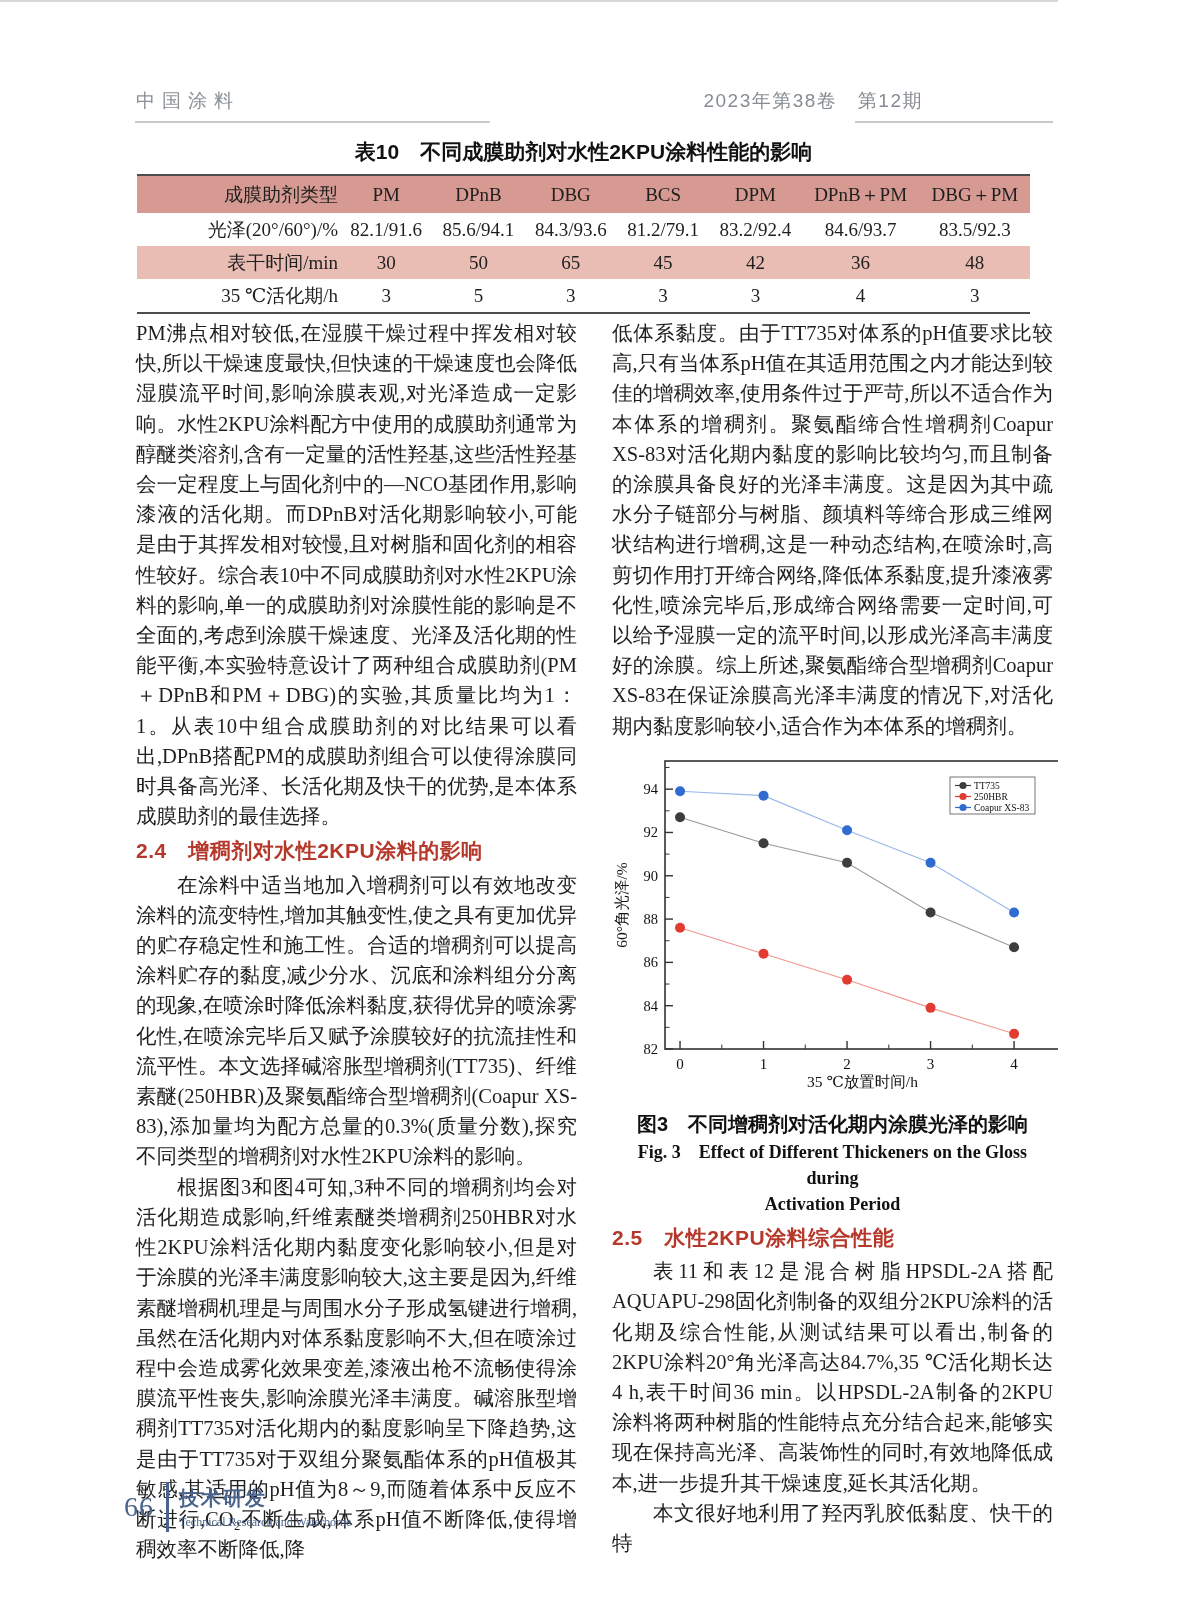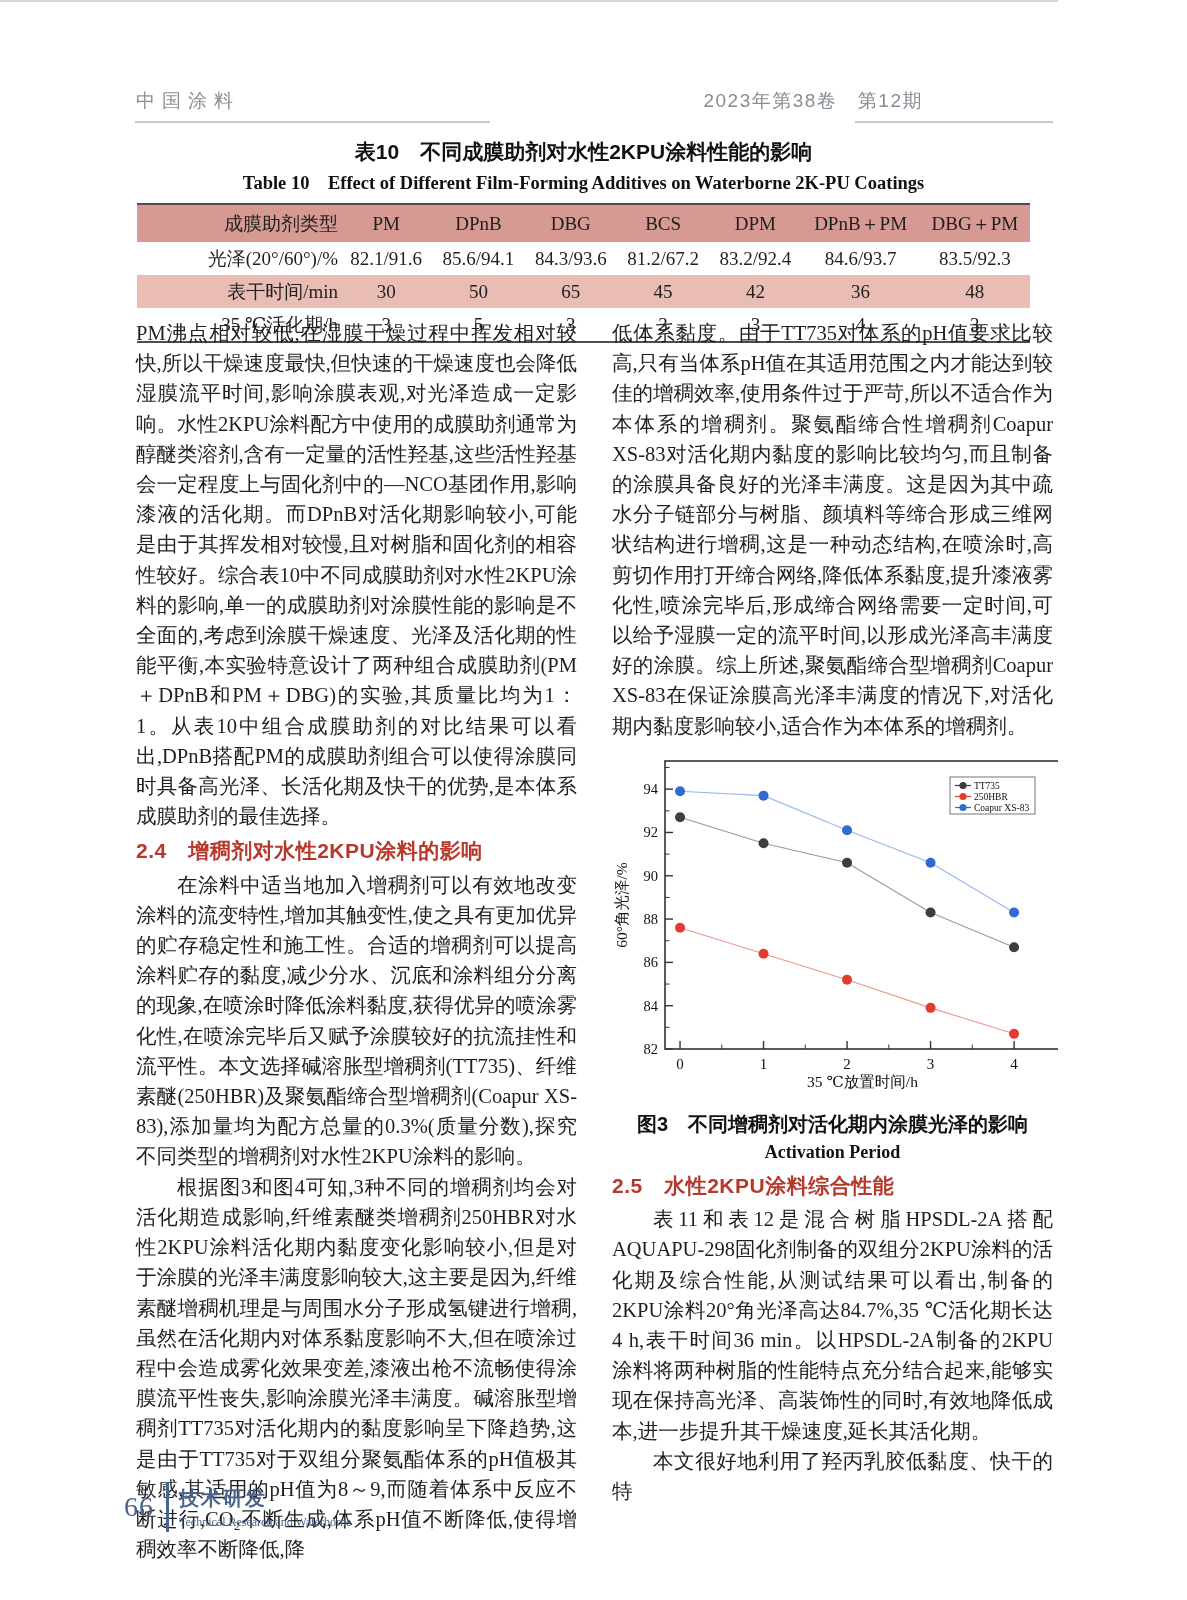--- a/index.html
+++ b/index.html
@@ -57,41 +57,40 @@
 <div class="page">
   <div class="scan-edge-top"></div>
 
   <div class="hdr-journal">中国涂料</div>
   <div class="hdr-issue">2023年第38卷　第12期</div>
   <div class="hdr-rule-left"></div>
   <div class="hdr-rule-right"></div>
 
   <div class="table-block">
     <div class="tbl-title-cn">表10　不同成膜助剂对水性2KPU涂料性能的影响</div>
-    <div class="tbl-title-en">Table 10　Effect of Different Film-Forming Additives on Waterborne 2K-PU Coatings</div>
     <table class="t10">
       <thead>
         <tr>
           <th>成膜助剂类型</th>
           <th>PM</th>
           <th>DPnB</th>
           <th>DBG</th>
           <th>BCS</th>
           <th>DPM</th>
           <th>DPnB＋PM</th>
           <th>DBG＋PM</th>
         </tr>
       </thead>
       <tbody>
         <tr>
           <td>光泽(20°/60°)/%</td>
           <td>82.1/91.6</td>
           <td>85.6/94.1</td>
           <td>84.3/93.6</td>
-          <td>81.2/67.2</td>
+          <td>81.2/79.1</td>
           <td>83.2/92.4</td>
           <td>84.6/93.7</td>
           <td>83.5/92.3</td>
         </tr>
         <tr class="stripe">
           <td>表干时间/min</td>
           <td>30</td>
           <td>50</td>
           <td>65</td>
           <td>45</td>
@@ -187,20 +186,21 @@
               <circle cx="351" cy="45.5" r="3.6" fill="#e23b30"></circle>
               <text x="362" y="49" font-size="9.5" fill="#111" font-family="&quot;Liberation Serif&quot;,&quot;DejaVu Serif&quot;,serif">250HBR</text>
               <line x1="343" y1="56.5" x2="359" y2="56.5" stroke="#2f6bd0" stroke-width="1.2"></line>
               <circle cx="351" cy="56.5" r="3.6" fill="#2f6bd0"></circle>
               <text x="362" y="60" font-size="9.5" fill="#111" font-family="&quot;Liberation Serif&quot;,&quot;DejaVu Serif&quot;,serif">Coapur XS-83</text>
               <text x="15" y="154" text-anchor="middle" font-size="15.5" fill="#111" font-family="&quot;Liberation Serif&quot;,&quot;DejaVu Serif&quot;,serif" transform="rotate(-90 15 154)">60°角光泽/%</text>
               <text x="250.5" y="336" text-anchor="middle" font-size="15.5" fill="#111" font-family="&quot;Liberation Serif&quot;,&quot;DejaVu Serif&quot;,serif">35 ℃放置时间/h</text>
             </svg></div>
         <figcaption>
           <div class="cap-cn">图3　不同增稠剂对活化期内涂膜光泽的影响</div>
+          <div class="cap-en">Fig. 3　Effect of Different Thickeners on the Gloss during</div>
           <div class="cap-en">Activation Period</div>
         </figcaption>
       </figure>
       <h3>2.5　水性2KPU涂料综合性能</h3>
       <p class="indent">表11和表12是混合树脂HPSDL-2A搭配AQUAPU-298固化剂制备的双组分2KPU涂料的活化期及综合性能,从测试结果可以看出,制备的2KPU涂料20°角光泽高达84.7%,35 ℃活化期长达4 h,表干时间36 min。以HPSDL-2A制备的2KPU涂料将两种树脂的性能特点充分结合起来,能够实现在保持高光泽、高装饰性的同时,有效地降低成本,进一步提升其干燥速度,延长其活化期。</p>
       <p class="indent">本文很好地利用了羟丙乳胶低黏度、快干的特</p>
     </div>
   </div>
 
   <div class="footer">

